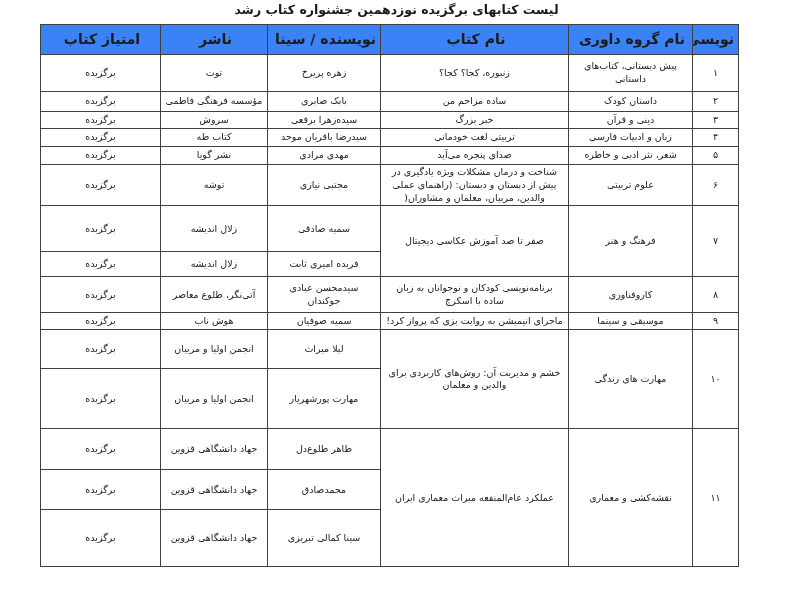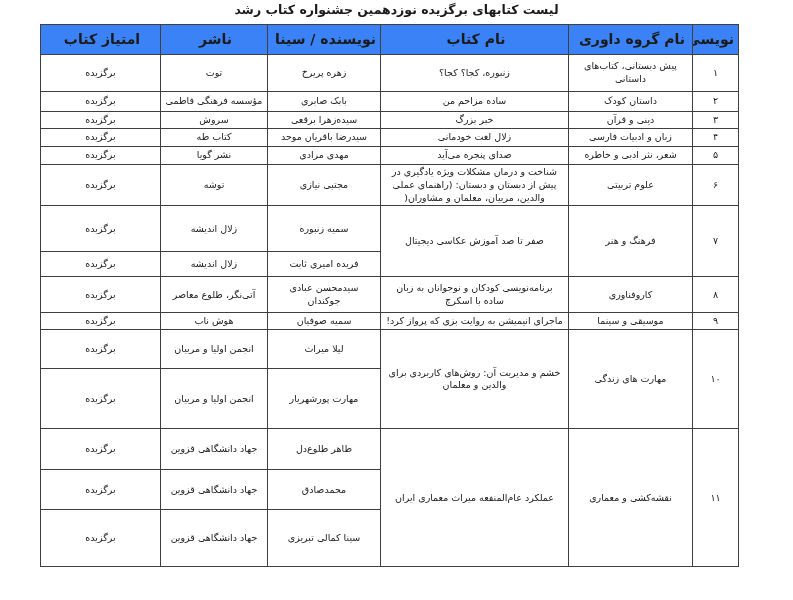--- a/index.html
+++ b/index.html
@@ -96,21 +96,21 @@
       <td>دینی و قرآن</td>
       <td>خبر بزرگ</td>
       <td>سیده‌زهرا برقعی</td>
       <td>سروش</td>
       <td>برگزیده</td>
     </tr>
 
     <tr class="h-r4">
       <td>۴</td>
       <td>زبان و ادبیات فارسی</td>
-      <td>زلال لغت خودمانی</td>
+      <td>تربیتی لغت خودمانی</td>
       <td>سیدرضا باقریان موحد</td>
       <td>کتاب طه</td>
       <td>برگزیده</td>
     </tr>
 
     <tr class="h-r5">
       <td>۵</td>
       <td>شعر، نثر ادبی و خاطره</td>
       <td>صدای پنجره می‌آید</td>
       <td>مهدی مرادی</td>
@@ -124,21 +124,21 @@
       <td>شناخت و درمان مشکلات ویژه یادگیری در پیش از دبستان و دبستان: (راهنمای عملی والدین، مربیان، معلمان و مشاوران(</td>
       <td>مجتبی نیازی</td>
       <td>توشه</td>
       <td>برگزیده</td>
     </tr>
 
     <tr class="h-r7a">
       <td class="vtop" rowspan="2">۷</td>
       <td class="vtop" rowspan="2">فرهنگ و هنر</td>
       <td class="vtop" rowspan="2">صفر تا صد آموزش عکاسی دیجیتال</td>
-      <td>سمیه زنبوره</td>
+      <td>سمیه صادقی</td>
       <td>زلال اندیشه</td>
       <td>برگزیده</td>
     </tr>
     <tr class="h-r7b">
       <td>فریده امیری ثابت</td>
       <td>زلال اندیشه</td>
       <td>برگزیده</td>
     </tr>
 
     <tr class="h-r8">

